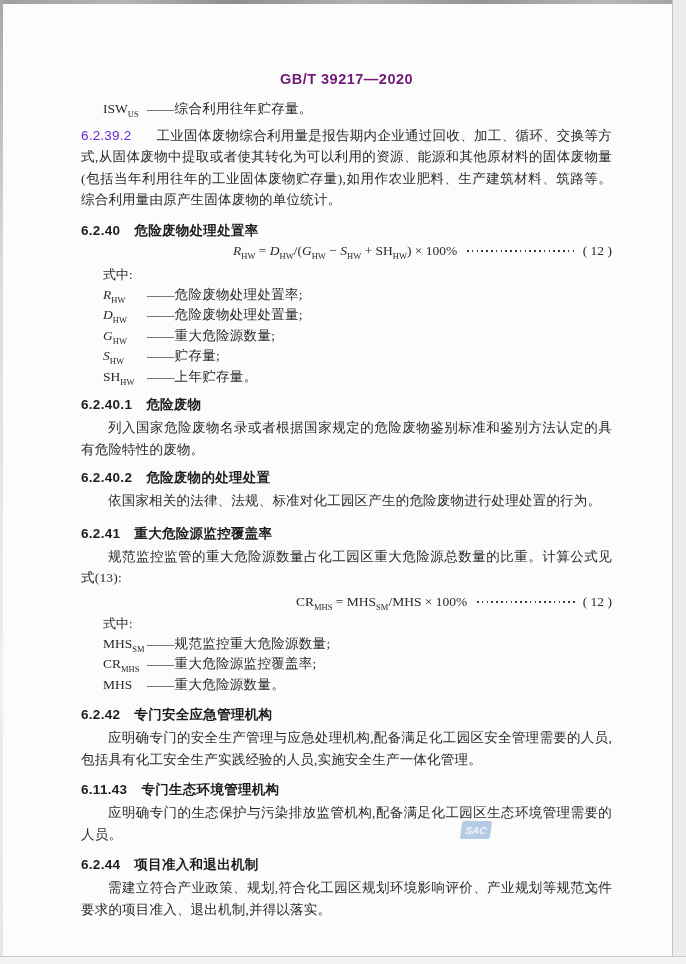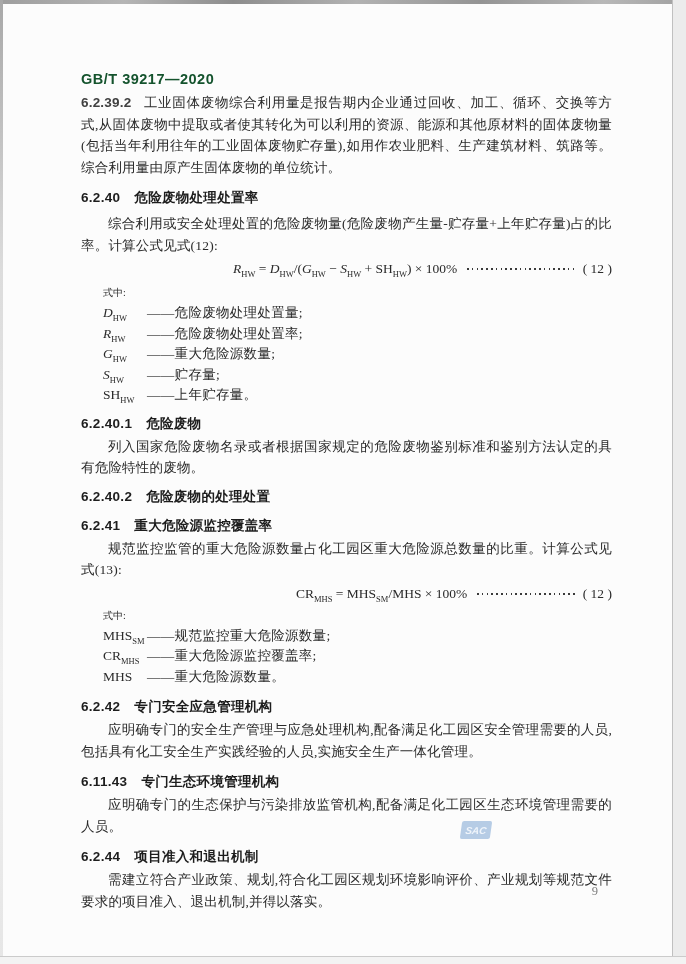--- a/index.html
+++ b/index.html
@@ -10,40 +10,40 @@
     background:linear-gradient(to right,#9e9e9e 0%,#b5b5b5 18%,#8d8d8d 34%,#b2b2b2 52%,#949494 70%,#b8b8b8 88%,#a0a0a0 100%);}
   .edge-left{position:absolute;top:0;left:0;width:3px;height:100%;z-index:3;
     background:linear-gradient(#a8a8a8,#dcdcdc 28%,#efefef 70%,#e6e6e6);}
   .edge-right{position:absolute;top:0;right:0;width:13px;height:100%;z-index:3;
     background:#ececec;border-left:1px solid #c0c0c0;}
   .edge-bottom{position:absolute;bottom:0;left:0;width:100%;height:7px;z-index:3;
     background:#f3f3f3;border-top:1px solid #cbcbcb;}
 
   .content{position:absolute;left:0;top:0;width:686px;box-sizing:border-box;
     padding:72px 74px 0 81px;z-index:2;}
-  .doc-header{text-align:left;font-family:"Liberation Sans","DejaVu Sans",sans-serif;
-    font-weight:bold;font-size:14.5px;letter-spacing:.5px;color:#14532d;line-height:15px;}
+  .doc-header{text-align:center;font-family:"Liberation Sans","DejaVu Sans",sans-serif;
+    font-weight:bold;font-size:14.5px;letter-spacing:.5px;color:#701a75;line-height:15px;}
 
   .sym-row{display:flex;margin-left:22px;line-height:20.5px;font-size:13.5px;}
   .sym{min-width:44px;white-space:nowrap;}
   .it{font-style:italic;}
   sub{font-size:8.5px;line-height:0;}
   .sym-desc{letter-spacing:.3px;}
 
   .para{font-size:13.5px;line-height:21.5px;text-align:justify;letter-spacing:.2px;
     margin:5px 0 0 0;text-indent:2em;}
   .para.numbered{text-indent:0;}
-  .para .num{font-family:"Liberation Sans","DejaVu Sans",sans-serif;font-weight:bold;
-    margin-right:12px;color:#404040;}
+  .para .num{font-family:"Liberation Sans","DejaVu Sans",sans-serif;font-weight:normal;
+    margin-right:25px;color:#6d28d9;}
 
   .sec-h{font-family:"Liberation Sans","DejaVu Sans",sans-serif;font-weight:bold;
     font-size:13.5px;margin:10px 0 0 0;color:#1d1d1d;letter-spacing:.3px;line-height:15px;}
   .sec-h .num{margin-right:14px;}
 
-  .where{font-size:10px;line-height:20px;margin:4px 0 0 22px;}
+  .where{font-size:13px;line-height:20px;margin:4px 0 0 22px;}
 
   .formula-row{display:flex;align-items:center;margin-top:3px;height:20px;font-size:13.5px;}
   .f-spacer-12{width:152px;}
   .f-spacer-13{width:215px;}
   .formula{white-space:pre;}
   .dots{flex:1;height:2px;margin:0 8px 0 10px;align-self:center;
     background-image:repeating-linear-gradient(to right,#3a3a3a 0 1.6px,transparent 1.6px 4.8px);}
   .eq-num{white-space:pre;}
 
   .sac-mark{position:absolute;left:461px;top:821px;width:30px;height:18px;z-index:1;
@@ -63,60 +63,64 @@
   <div class="edge-bottom"></div>
 
   <div class="sac-mark">
     <span>SAC</span>
   </div>
 
   <div class="content">
 
     <div class="doc-header">GB/T 39217—2020</div>
 
+    <div class="sym-row" style="margin-top:12px;">
+      <span class="sym"><span>ISW</span><sub>US</sub></span>
+      <span class="sym-desc">——综合利用往年贮存量。</span>
+    </div>
 
     <p class="para numbered"><span class="num">6.2.39.2</span><span>工业固体废物综合利用量是报告期内企业通过回收、加工、循环、交换等方式,从固体废物中提取或者使其转化为可以利用的资源、能源和其他原材料的固体废物量(包括当年利用往年的工业固体废物贮存量),如用作农业肥料、生产建筑材料、筑路等。综合利用量由原产生固体废物的单位统计。</span></p>
 
     <h3 class="sec-h" style="margin-top:12px;"><span class="num">6.2.40</span><span>危险废物处理处置率</span></h3>
-    <p class="para" style="margin-top:8px;">综合利用或安全处理处置的危险废物量(危险废物产生量-贮存量+上年贮存量)占的比率。计算公式见式(12):</p>
 
     <div class="formula-row">
       <span class="f-spacer-12"></span>
       <span class="formula"><span class="it">R</span><sub>HW</sub><span> = </span><span class="it">D</span><sub>HW</sub><span>/(</span><span class="it">G</span><sub>HW</sub><span> − </span><span class="it">S</span><sub>HW</sub><span> + SH</span><sub>HW</sub><span>) × 100%</span></span>
       <span class="dots"></span>
       <span class="eq-num">( 12 )</span>
     </div>
 
     <p class="where">式中:</p>
 
     <div class="sym-row">
+      <span class="sym"><span class="it">R</span><sub>HW</sub></span>
+      <span class="sym-desc">——危险废物处理处置率;</span>
+    </div>
+    <div class="sym-row">
       <span class="sym"><span class="it">D</span><sub>HW</sub></span>
       <span class="sym-desc">——危险废物处理处置量;</span>
-    </div>
-    <div class="sym-row">
-      <span class="sym"><span class="it">R</span><sub>HW</sub></span>
-      <span class="sym-desc">——危险废物处理处置率;</span>
     </div>
     <div class="sym-row">
       <span class="sym"><span class="it">G</span><sub>HW</sub></span>
       <span class="sym-desc">——重大危险源数量;</span>
     </div>
     <div class="sym-row">
       <span class="sym"><span class="it">S</span><sub>HW</sub></span>
       <span class="sym-desc">——贮存量;</span>
     </div>
     <div class="sym-row">
       <span class="sym"><span>SH</span><sub>HW</sub></span>
       <span class="sym-desc">——上年贮存量。</span>
     </div>
 
     <h3 class="sec-h"><span class="num">6.2.40.1</span><span>危险废物</span></h3>
     <p class="para">列入国家危险废物名录或者根据国家规定的危险废物鉴别标准和鉴别方法认定的具有危险特性的废物。</p>
 
     <h3 class="sec-h"><span class="num">6.2.40.2</span><span>危险废物的处理处置</span></h3>
+    <p class="para">依国家相关的法律、法规、标准对化工园区产生的危险废物进行处理处置的行为。</p>
 
     <h3 class="sec-h" style="margin-top:14px;"><span class="num">6.2.41</span><span>重大危险源监控覆盖率</span></h3>
     <p class="para">规范监控监管的重大危险源数量占化工园区重大危险源总数量的比重。计算公式见式(13):</p>
 
     <div class="formula-row">
       <span class="f-spacer-13"></span>
       <span class="formula"><span>CR</span><sub>MHS</sub><span> = MHS</span><sub>SM</sub><span>/MHS × 100%</span></span>
       <span class="dots"></span>
       <span class="eq-num">( 12 )</span>
     </div>

